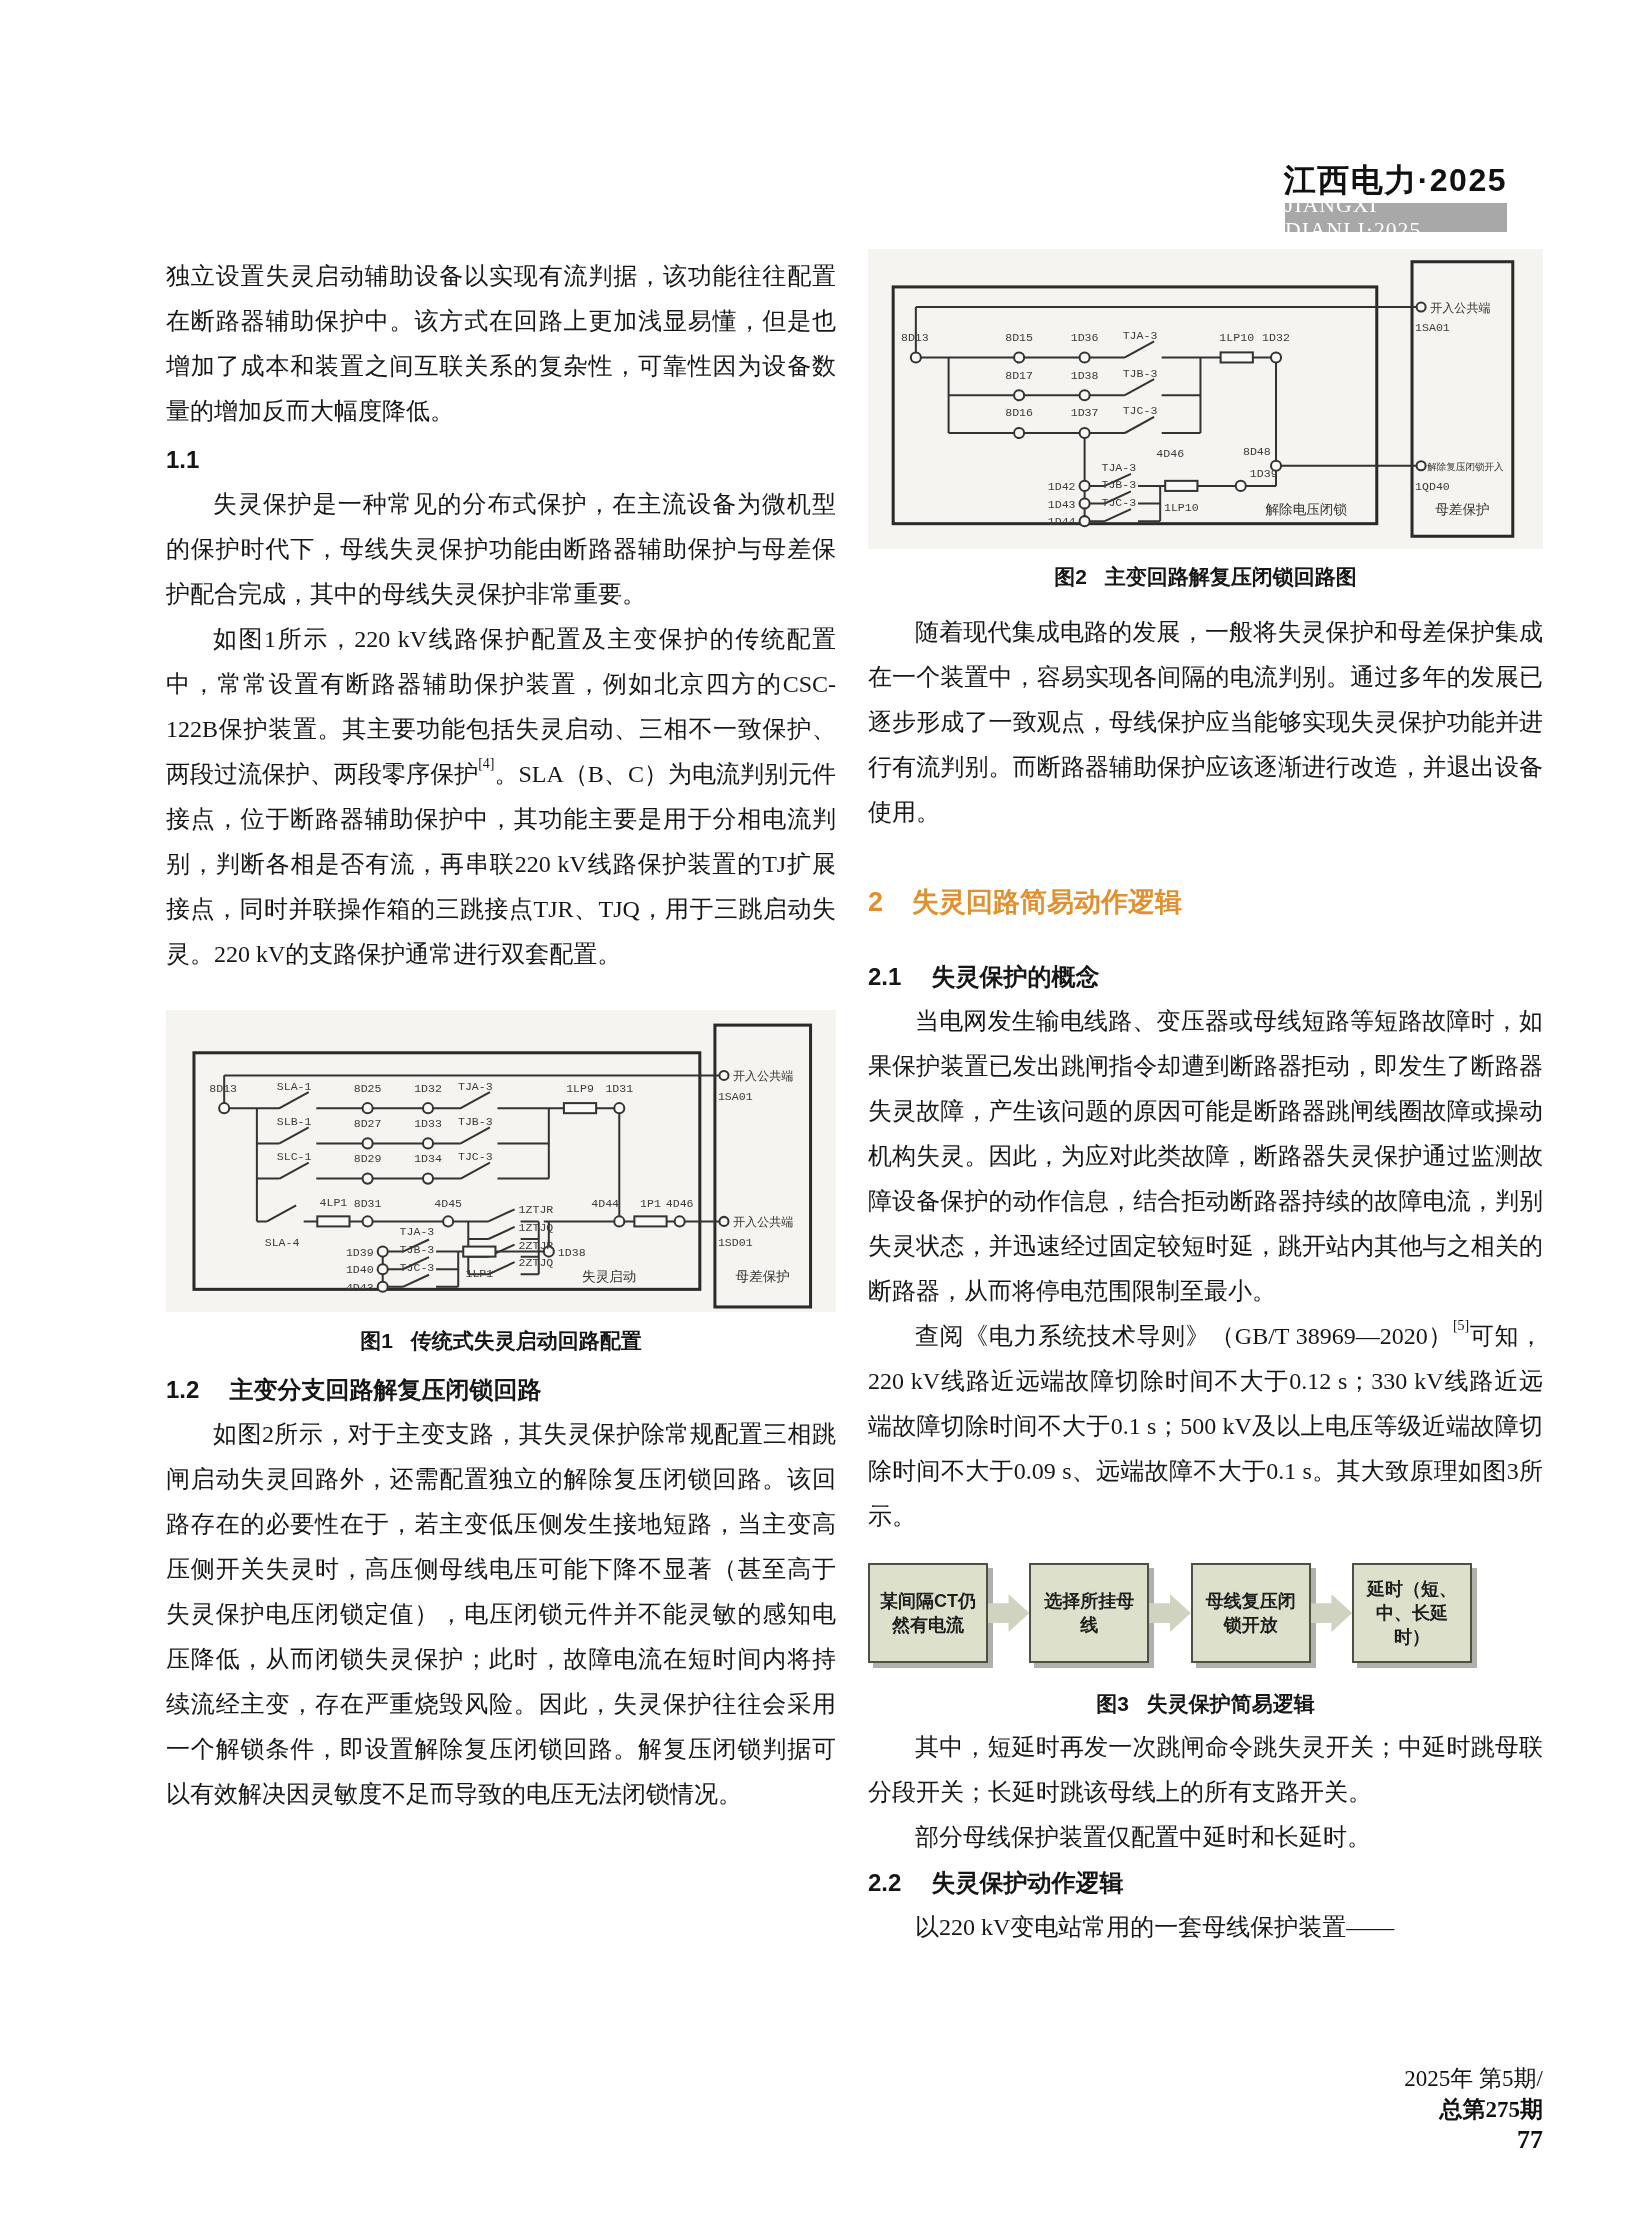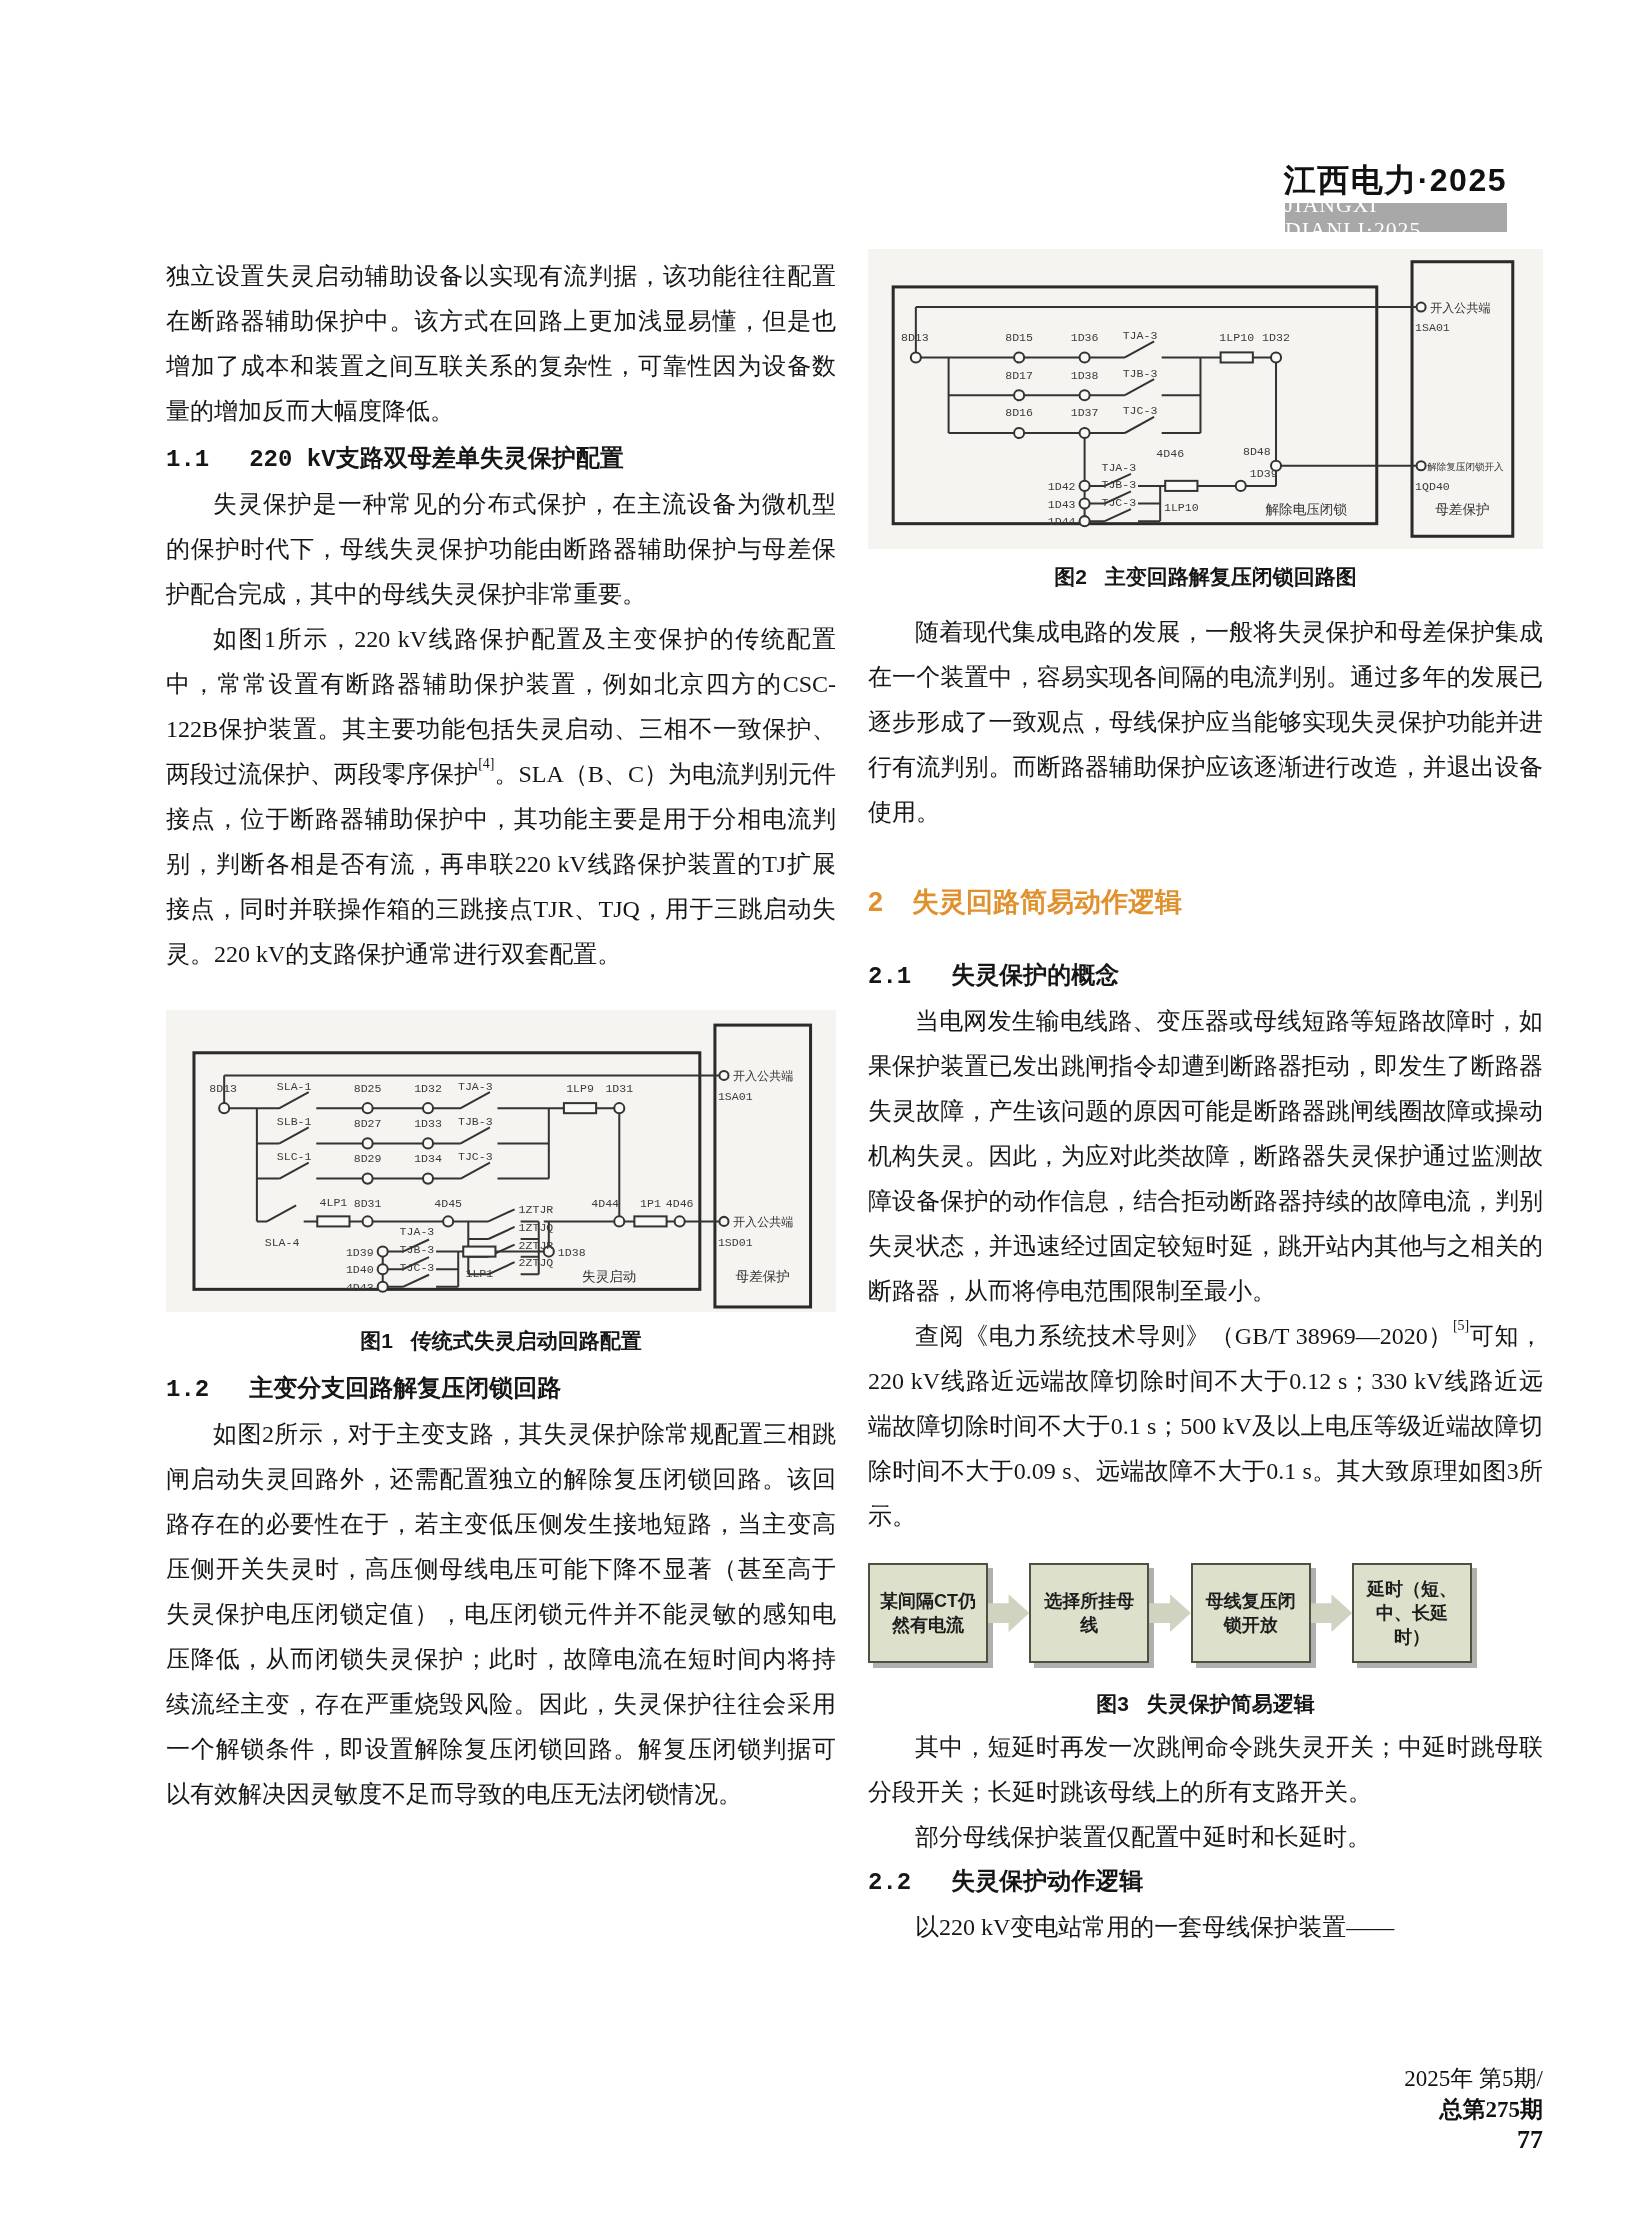--- a/index.html
+++ b/index.html
@@ -19,22 +19,22 @@
     font-family:Liberation Serif, serif;font-size:21.7px;letter-spacing:1px;
   }
   
   .col{position:absolute;text-align:justify;}
   .col-left{left:166px;top:254px;width:670px;}
   .col-right{left:868px;top:249px;width:675px;}
   .para{font-size:24px;line-height:45px;margin:0;}
   .indent{text-indent:47px;}
   .para sup{font-size:14px;line-height:0;vertical-align:14px;}
   .h2{
-    font-family:Liberation Mono, monospace;font-weight:bold;font-size:24px;
-    line-height:45px;margin:0;display:flex;gap:40px;text-align:left;align-items:center;
+    font-family:Liberation Sans, sans-serif;font-weight:bold;font-size:24px;
+    line-height:45px;margin:0;display:flex;gap:30px;text-align:left;align-items:center;
   }
   .sec{
     font-family:"Liberation Sans",sans-serif;font-weight:bold;font-size:27px;
     color:#e0912e;line-height:48px;margin:0;display:flex;gap:29px;text-align:left;
   }
   .caption{
     font-family:"Liberation Sans",sans-serif;font-weight:bold;font-size:21px;
     text-align:center;line-height:30px;margin:0;display:flex;justify-content:center;gap:18px;align-items:flex-end;
   }
   
@@ -77,21 +77,20 @@
 
   <div class="jtitle">江西电力·2025</div>
   <div class="jsub">JIANGXI DIANLI·2025</div>
 
   <div class="col col-left">
 
     <p class="para">独立设置失灵启动辅助设备以实现有流判据，该功能往往配置在断路器辅助保护中。该方式在回路上更加浅显易懂，但是也增加了成本和装置之间互联关系的复杂性，可靠性因为设备数量的增加反而大幅度降低。</p>
 
     <h3 class="h2" style="margin-top:2.5px;">
       <span>1.1</span>
-      <span>220 kV支路双母差单失灵保护配置</span>
     </h3>
 
     <p class="para indent">失灵保护是一种常见的分布式保护，在主流设备为微机型的保护时代下，母线失灵保护功能由断路器辅助保护与母差保护配合完成，其中的母线失灵保护非常重要。</p>
 
     <p class="para indent"><span>如图1所示，220 kV线路保护配置及主变保护的传统配置中，常常设置有断路器辅助保护装置，例如北京四方的CSC-122B保护装置。其主要功能包括失灵启动、三相不一致保护、两段过流保护、两段零序保护</span><sup>[4]</sup><span>。SLA（B、C）为电流判别元件接点，位于断路器辅助保护中，其功能主要是用于分相电流判别，判断各相是否有流，再串联220 kV线路保护装置的TJ扩展接点，同时并联操作箱的三跳接点TJR、TJQ，用于三跳启动失灵。220 kV的支路保护通常进行双套配置。</span></p>
 
     <div class="figwrap" style="margin-top:33px;">
       <svg width="670" height="302" viewBox="0 0 1330 600">
         <rect x="0" y="0" width="1330" height="600" fill="#f5f4f0"></rect>
         <g>

